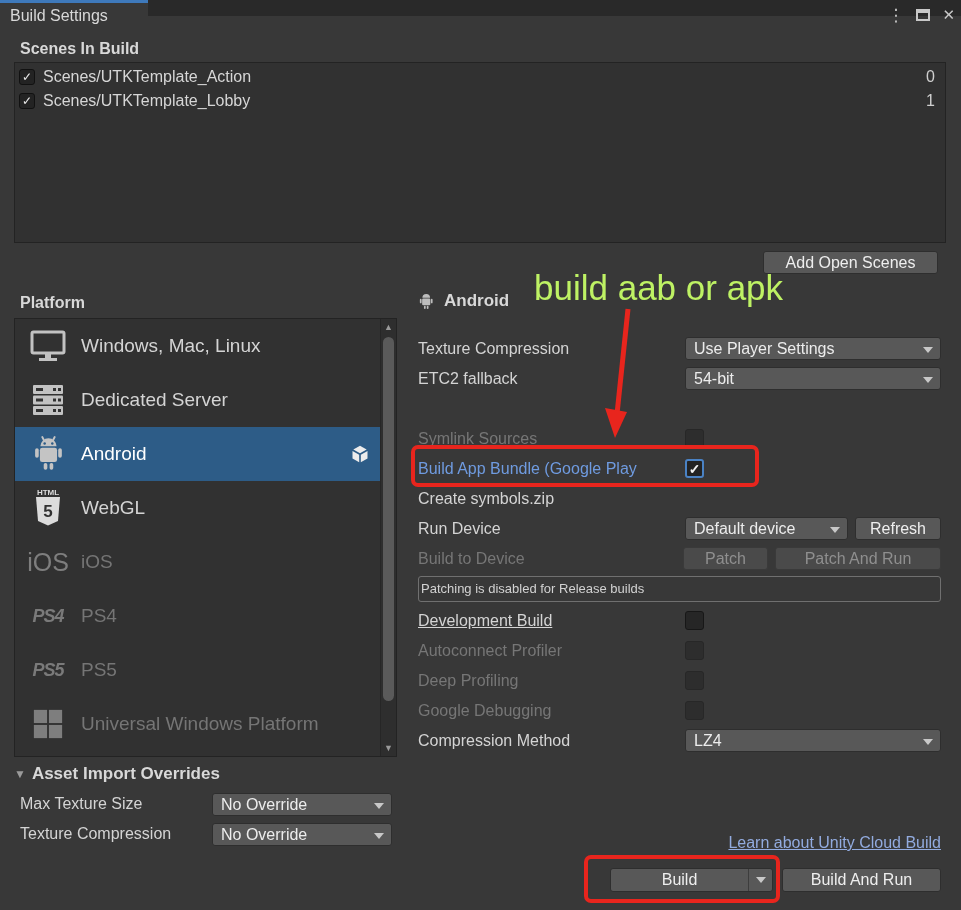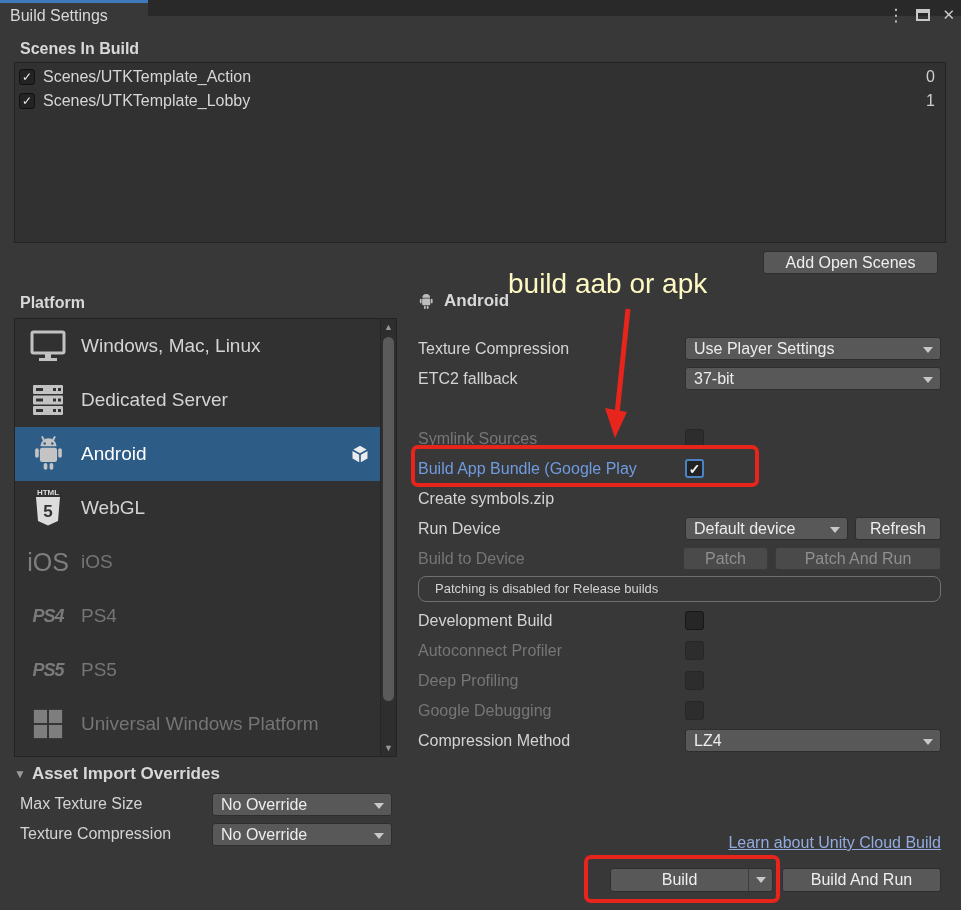--- a/index.html
+++ b/index.html
@@ -67,24 +67,24 @@
                border-right:5px solid transparent; border-top:6px solid #c8c8c8; }
   .dd.full { left:267px; width:256px; }
 
   .cbox { position:absolute; left:267px; top:2px; width:19px; height:19px; background:#262626;
           border:1px solid #171717; border-radius:3px; display:flex; align-items:center; justify-content:center;
           color:#f2f2f2; font-size:14px; font-weight:bold; line-height:1; }
   .cbox.dim { background:#2d2d2d; border-color:#272727; }
   .cbox.checked-blue { border:2px solid #4a82c4; background:#222; }
 
   .helpbox { position:absolute; left:418px; top:576px; width:523px; height:26px; border:1px solid #707070;
-             border-radius:8px; font-size:13px; color:#d2d2d2; line-height:24px; padding-left:16px; }
-
-  
-  .note-text { position:absolute; left:508px; top:268px; font-size:28px; color:#fef9c3; white-space:nowrap; }
+             border-radius:3px; font-size:13px; color:#d2d2d2; line-height:24px; padding-left:2px; }
+
+  
+  .note-text { position:absolute; left:534px; top:268px; font-size:35px; color:#bef264; white-space:nowrap; }
   .red-box { position:absolute; border:4px solid #e8251d; border-radius:7px; pointer-events:none; }
   .red-box.b1 { left:411px; top:445px; width:348px; height:42px; }
   .red-box.b2 { left:584px; top:855px; width:196px; height:48px; }
   .arrow-svg { position:absolute; left:596px; top:304px; pointer-events:none; }
 
   
   .fold-hdr { position:absolute; left:14px; top:764px; display:flex; align-items:center; gap:6px; }
   .fold-tri { color:#9a9a9a; font-size:12px; }
   .fold-hdr .t { font-size:17px; font-weight:bold; color:#d8d8d8; }
   .foot-lbl { position:absolute; left:20px; font-size:16px; color:#d4d4d4; }
@@ -262,21 +262,21 @@
     <span class="t">Android</span>
   </div>
 
   <div class="srow" style="top:337px;">
     <span class="lbl">Texture Compression</span>
     <span class="dd full">Use Player Settings</span>
   </div>
 
   <div class="srow" style="top:367px;">
     <span class="lbl">ETC2 fallback</span>
-    <span class="dd full">37-bit</span>
+    <span class="dd full">54-bit</span>
   </div>
 
 
   <div class="srow" style="top:427px;">
     <span class="lbl dis">Symlink Sources</span>
     <span class="cbox dim"></span>
   </div>
 
   <div class="srow" style="top:457px;">
     <span class="lbl blue">Build App Bundle (Google Play</span>
@@ -296,21 +296,21 @@
   </div>
 
   <div class="srow" style="top:547px;">
     <span class="lbl dis">Build to Device</span>
     <span class="btn disabled" style="position:absolute; left:265px; width:85px; height:23px;">Patch</span>
     <span class="btn disabled" style="position:absolute; left:357px; width:166px; height:23px;">Patch And Run</span>
   </div>
 
   <div class="helpbox">Patching is disabled for Release builds</div>
 
-  <div class="srow" style="top:609px;">
+  <div class="srow" style="top:609px;text-decoration:underline;">
     <span class="lbl">Development Build</span>
     <span class="cbox"></span>
   </div>
 
   <div class="srow" style="top:639px;">
     <span class="lbl dis">Autoconnect Profiler</span>
     <span class="cbox dim"></span>
   </div>
 
   <div class="srow" style="top:669px;">

